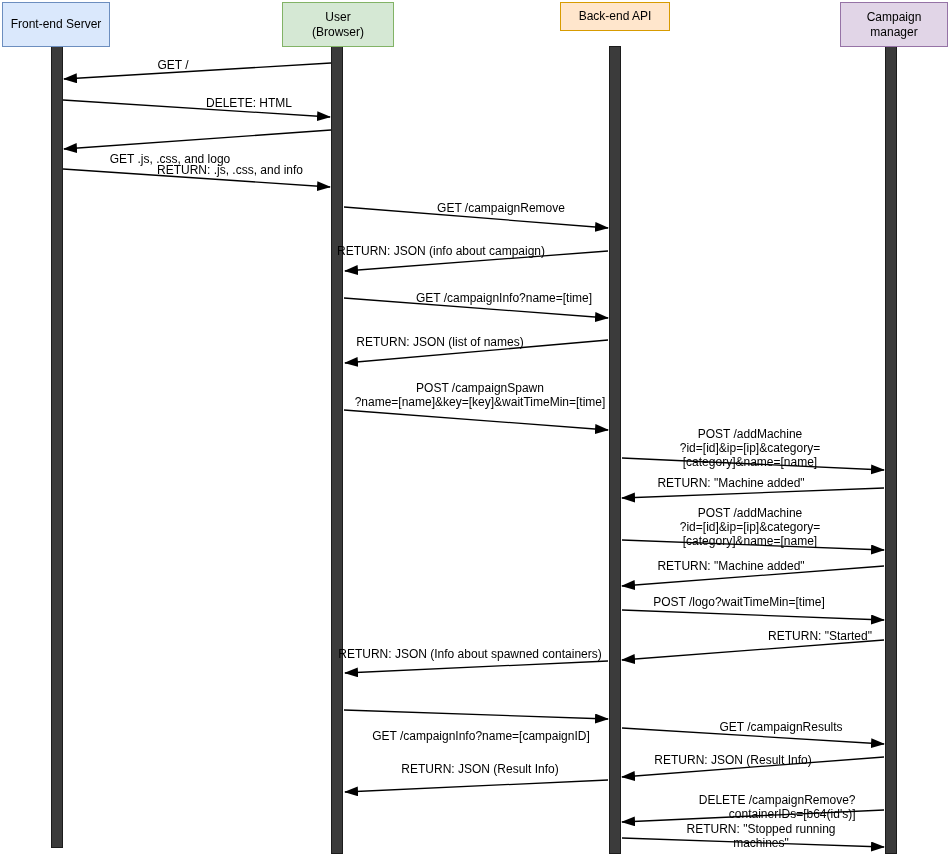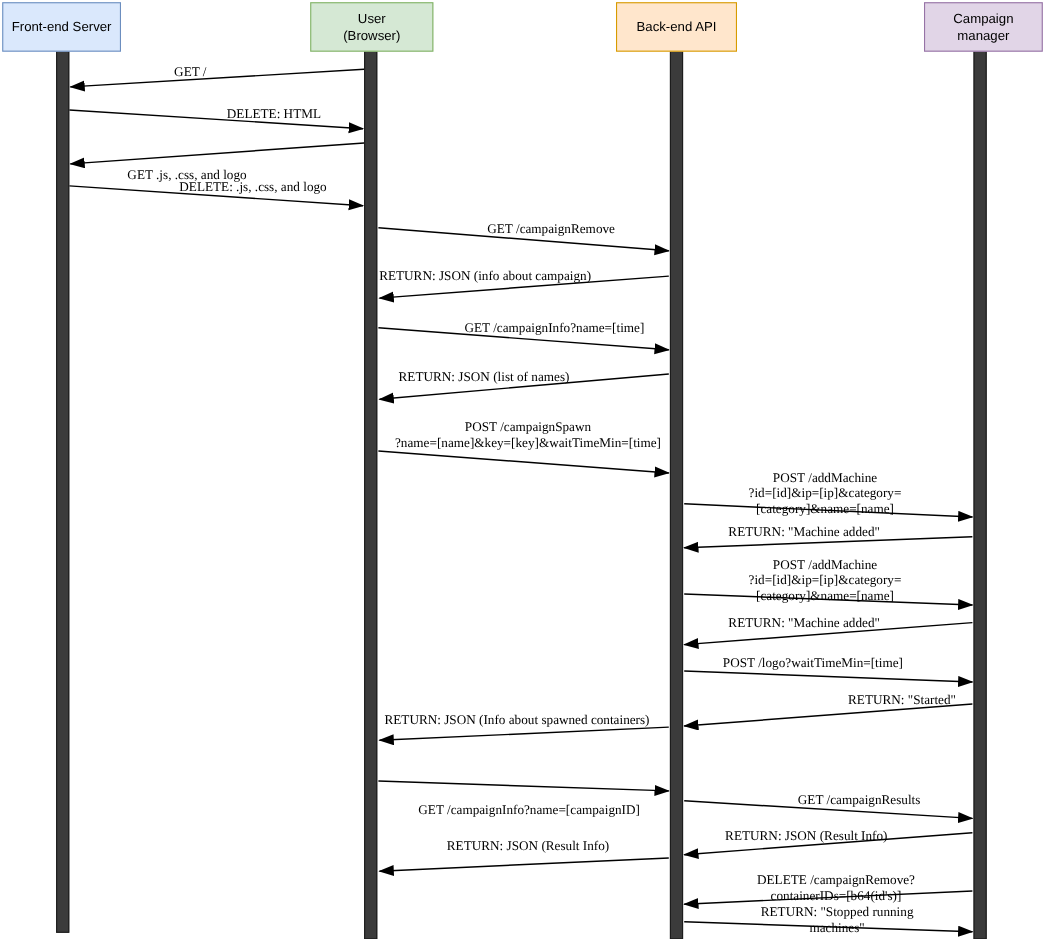--- a/index.html
+++ b/index.html
@@ -32,21 +32,20 @@
     z-index: 1;
   }
   .msg-label {
     position: absolute;
     transform: translateX(-50%);
     font-size: 12px;
     line-height: 1.18;
     white-space: pre-line;
     text-align: center;
     z-index: 2;
-    font-family: Liberation Serif, serif;
   }
   .msg-line { stroke: #000; stroke-width: 1.3; }
 </style>
 </head>
 <body>
 
 <div id="canvas" style="width: 951px; height: 854px; background: rgb(255, 255, 255);">
   <svg id="arrows" width="951" height="854" viewBox="0 0 951 854">
     <defs>
       <marker id="ah" markerWidth="15" markerHeight="11" refX="13" refY="5" orient="auto" markerUnits="userSpaceOnUse">
@@ -77,46 +76,46 @@
         <line class="msg-line" x1="884" y1="810" x2="622" y2="822" stroke="#000000" marker-end="url(#ah)"></line>
         <line class="msg-line" x1="622" y1="838" x2="884" y2="847" stroke="#000000" marker-end="url(#ah)"></line>
       </g>
   </svg>
   <div id="actors-layer">
       <div class="actor-box" style="left: 2px; top: 2px; width: 108px; height: 45px; background: rgb(218, 232, 252); border-color: rgb(108, 142, 191);"><span>Front-end Server</span></div>
       <div class="lifeline" style="left: 51px; top: 46px; width: 12px; height: 802px; background: rgb(59, 59, 59);"></div>
       <div class="actor-box" style="left: 282px; top: 2px; width: 112px; height: 45px; background: rgb(213, 232, 212); border-color: rgb(130, 179, 102);"><span>User
 (Browser)</span></div>
       <div class="lifeline" style="left: 331px; top: 46px; width: 12px; height: 808px; background: rgb(59, 59, 59);"></div>
-      <div class="actor-box" style="left: 560px; top: 2px; width: 110px; height: 45px; background: rgb(255, 230, 204); border-color: rgb(215, 155, 0);"><span>Back-end API</span></div>
+      <div class="actor-box" style="left: 560px; top: 2px; width: 110px; height: 29px; background: rgb(255, 230, 204); border-color: rgb(215, 155, 0);"><span>Back-end API</span></div>
       <div class="lifeline" style="left: 609px; top: 46px; width: 12px; height: 808px; background: rgb(59, 59, 59);"></div>
       <div class="actor-box" style="left: 840px; top: 2px; width: 108px; height: 45px; background: rgb(225, 213, 231); border-color: rgb(150, 115, 166);"><span>Campaign
 manager</span></div>
       <div class="lifeline" style="left: 885px; top: 46px; width: 12px; height: 808px; background: rgb(59, 59, 59);"></div>
     </div>
   <div id="labels-layer">
       <div class="msg-label" style="left: 173px; top: 58px;">GET /</div>
       <div class="msg-label" style="left: 249px; top: 96px;">DELETE: HTML</div>
       <div class="msg-label" style="left: 170px; top: 124px; margin-top: 28px;">GET .js, .css, and logo</div>
-      <div class="msg-label" style="left: 230px; top: 163px;">DELETE: .js, .css, and logo</div>
+      <div class="msg-label" style="left: 230px; top: 163px;">RETURN: .js, .css, and info</div>
       <div class="msg-label" style="left: 501px; top: 201px;">GET /campaignRemove</div>
       <div class="msg-label" style="left: 441px; top: 244px;">RETURN: JSON (info about campaign)</div>
       <div class="msg-label" style="left: 504px; top: 291px;">GET /campaignInfo?name=[time]</div>
       <div class="msg-label" style="left: 440px; top: 335px;">RETURN: JSON (list of names)</div>
       <div class="msg-label" style="left: 480px; top: 381px;">POST /campaignSpawn
 ?name=[name]&amp;key=[key]&amp;waitTimeMin=[time]</div>
       <div class="msg-label" style="left: 750px; top: 427px;">POST /addMachine
 ?id=[id]&amp;ip=[ip]&amp;category=[category]&amp;name=[name]</div>
       <div class="msg-label" style="left: 731px; top: 476px;">RETURN: "Machine added"</div>
       <div class="msg-label" style="left: 750px; top: 506px;">POST /addMachine
 ?id=[id]&amp;ip=[ip]&amp;category=[category]&amp;name=[name]</div>
       <div class="msg-label" style="left: 731px; top: 559px;">RETURN: "Machine added"</div>
       <div class="msg-label" style="left: 739px; top: 595px;">POST /logo?waitTimeMin=[time]</div>
       <div class="msg-label" style="left: 820px; top: 629px;">RETURN: "Started"</div>
       <div class="msg-label" style="left: 470px; top: 647px;">RETURN: JSON (Info about spawned containers)</div>
       <div class="msg-label" style="left: 481px; top: 693px; margin-top: 36px;">GET /campaignInfo?name=[campaignID]</div>
       <div class="msg-label" style="left: 781px; top: 720px;">GET /campaignResults</div>
       <div class="msg-label" style="left: 733px; top: 753px;">RETURN: JSON (Result Info)</div>
       <div class="msg-label" style="left: 480px; top: 762px;">RETURN: JSON (Result Info)</div>
-      <div class="msg-label" style="left: 760px; top: 793px;">DELETE /campaignRemove?containerIDs=[b64(id's)]</div>
+      <div class="msg-label" style="left: 760px; top: 793px; text-align: right;">DELETE /campaignRemove?containerIDs=[b64(id's)]</div>
       <div class="msg-label" style="left: 761px; top: 822px;">RETURN: "Stopped running machines"</div>
     </div>
 </div>
 
 </body></html>

